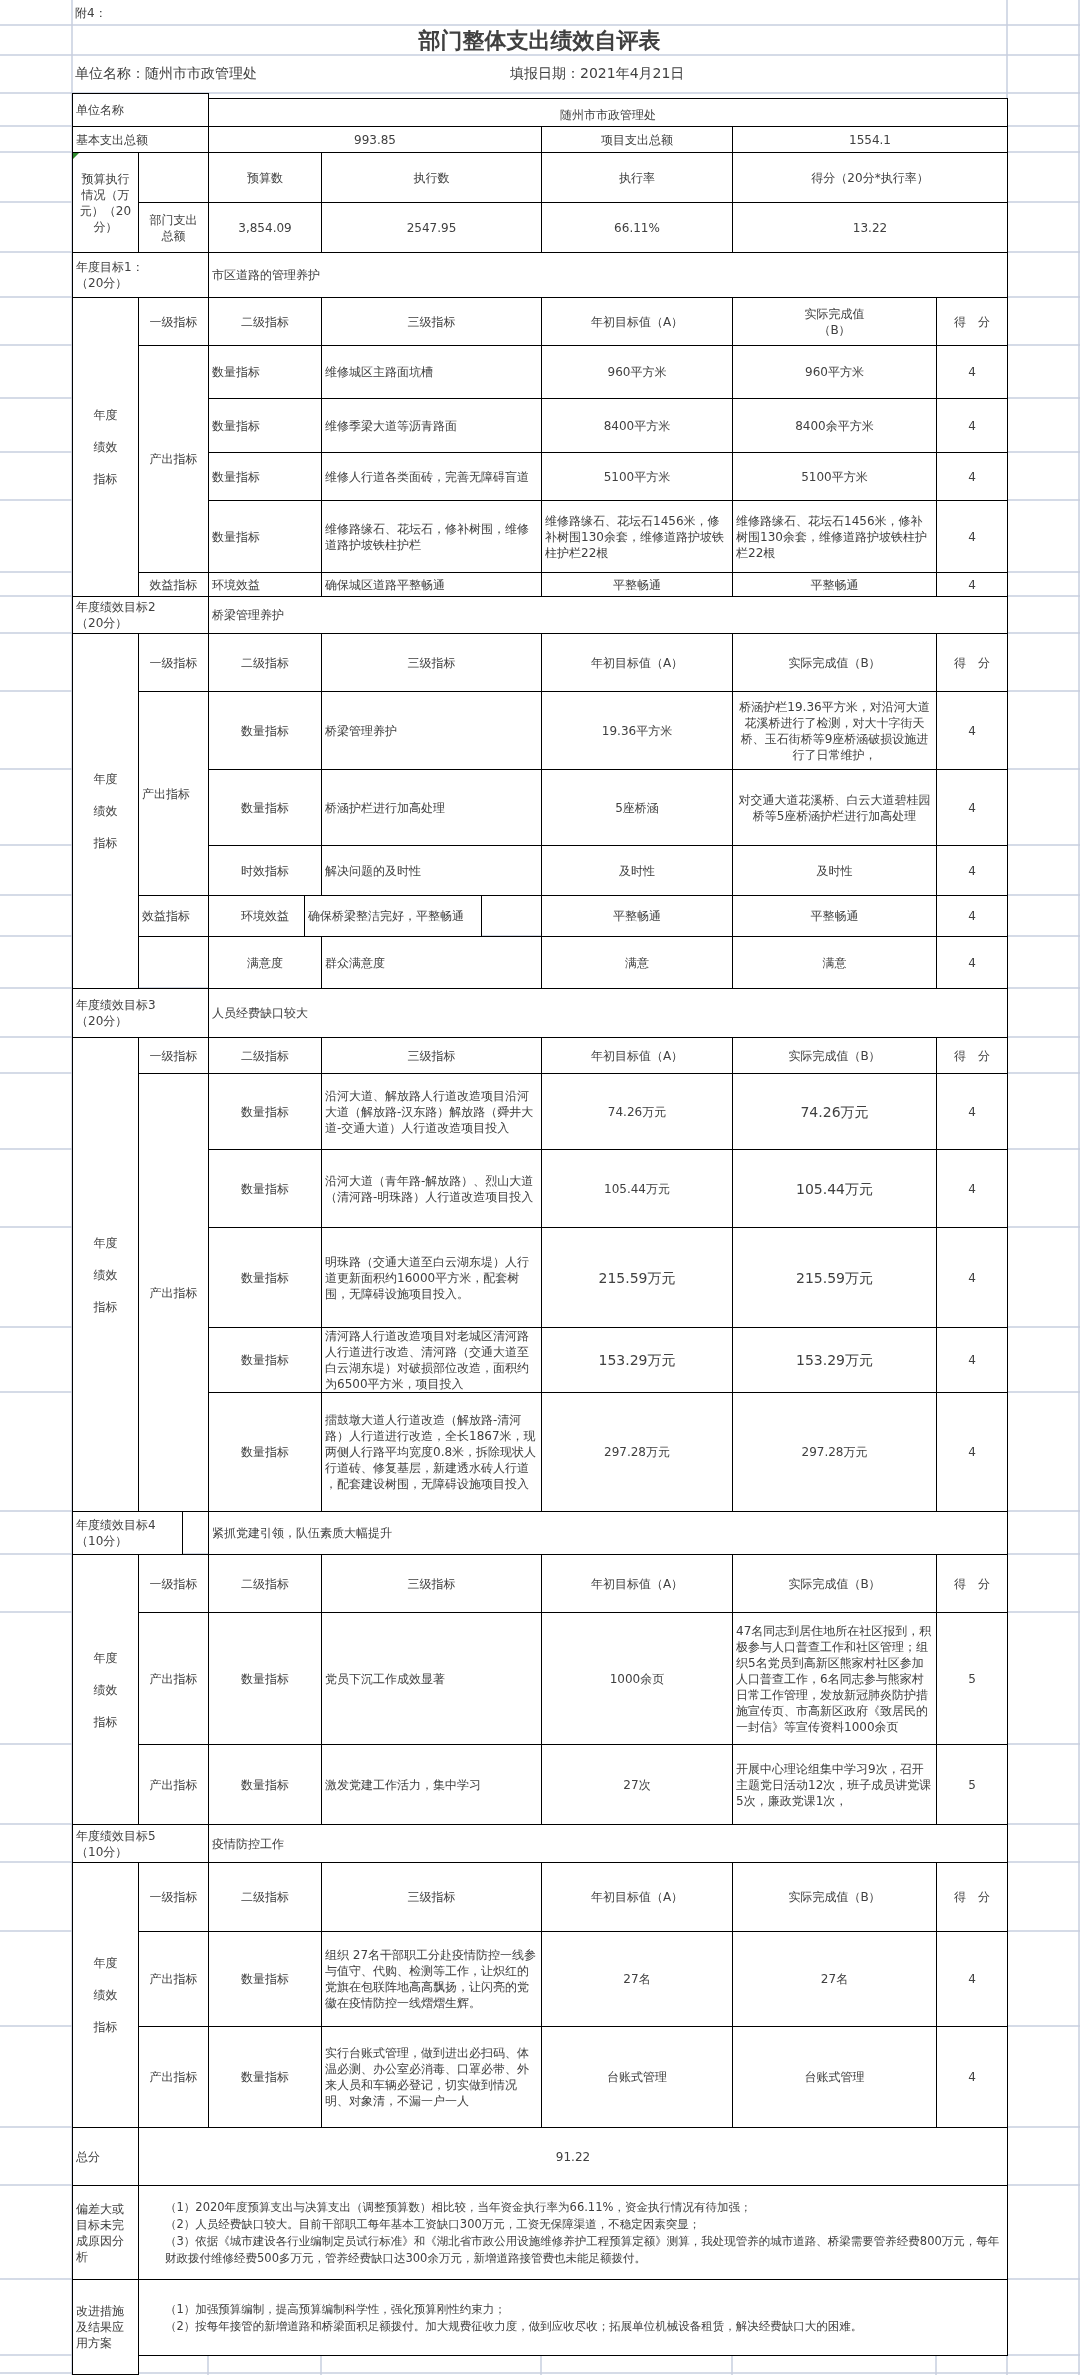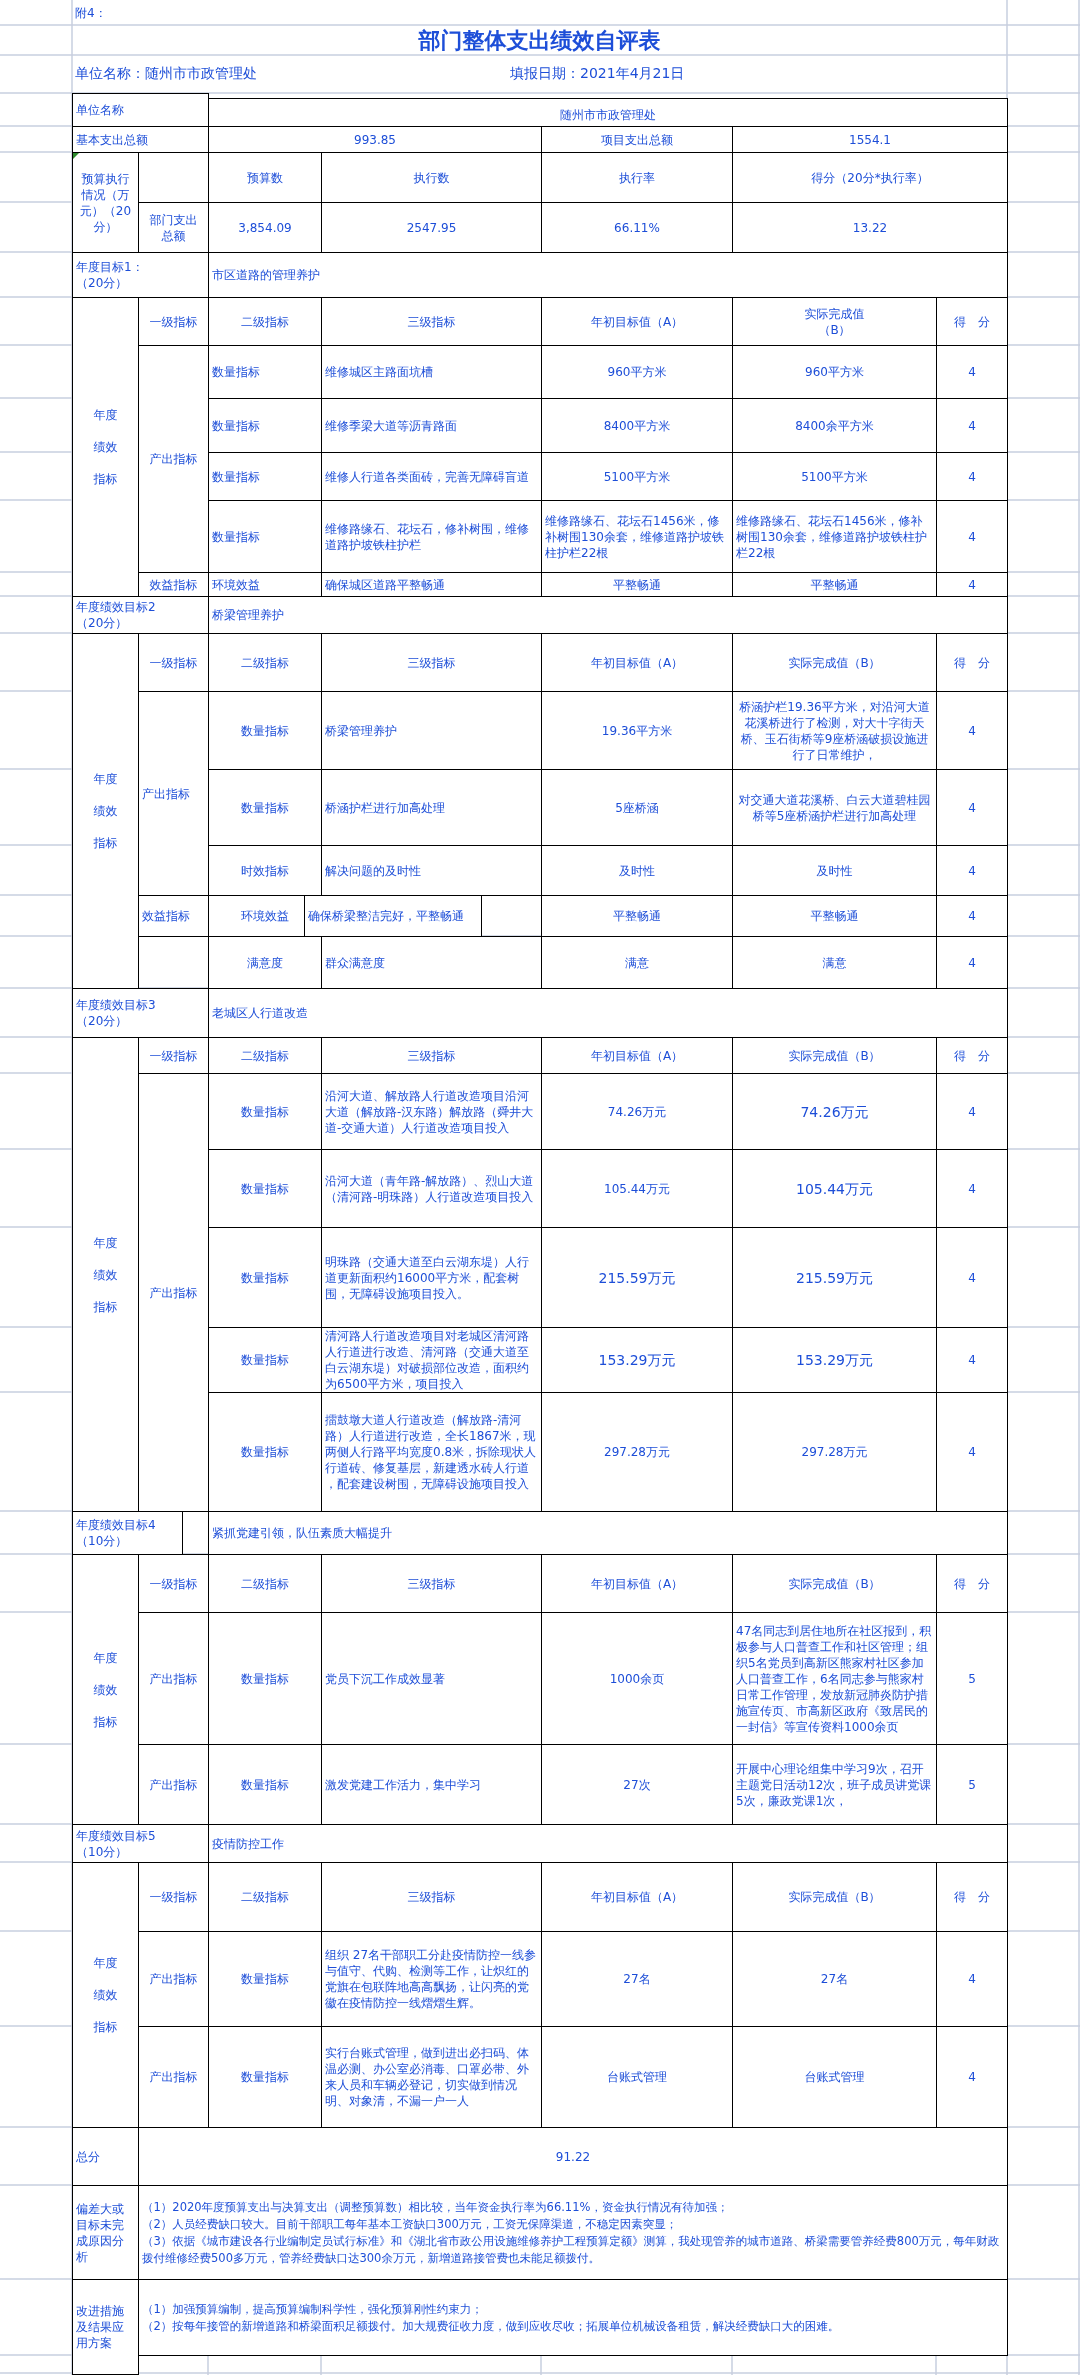--- a/index.html
+++ b/index.html
@@ -1,34 +1,34 @@
 <!DOCTYPE html>
 <html><head>
 <meta charset="utf-8">
 <style>
   html,body{margin:0;padding:0;background:#fff;}
   #page{position:relative;width:1080px;height:2375px;overflow:hidden;background:#fff;
-        font-family:"DejaVu Sans","Liberation Sans",sans-serif;font-size:12px;color:#1d4ed8;}
+        font-family:"DejaVu Sans","Liberation Sans",sans-serif;font-size:12px;color:#404040;}
   #grid{position:absolute;left:0;top:0;}
   .t{position:absolute;white-space:nowrap;}
   .annex{left:75px;top:5px;font-size:12px;}
   .title{left:72px;width:935px;top:26px;height:29px;text-align:center;font-size:22px;font-weight:bold;line-height:29px;}
   .unitline{left:75px;top:65px;font-size:14px;}
   .dateline{left:510px;top:65px;font-size:14px;}
   .c{position:absolute;box-sizing:border-box;border:1px solid #000;background:#fff;display:flex;align-items:center;
      justify-content:center;text-align:center;padding:0 5px;line-height:16px;overflow:hidden;word-break:break-all;}
   .c.l{justify-content:flex-start;text-align:left;padding:0 4px 0 3px;}
   .c.big{font-size:14px;}
   .c.pre{white-space:pre-line;}
   .c.wrapsm{padding:0 6px;}
   .vlabel{flex-direction:column;}
   .vlabel span{display:block;margin:8px 0;line-height:16px;}
   .stack span{display:block;}
   .para{font-size:11.5px;line-height:17px;}
-  .para span{display:block;}
+  .para span{display:block;margin-left:23px;}
   .tri{position:absolute;left:73px;top:153px;width:0;height:0;border-top:6px solid #2e8b2e;border-right:6px solid transparent;}
 </style>
 </head>
 <body>
 
 <div id="page">
 
   <svg id="grid" width="1080" height="2375" viewBox="0 0 1080 2375">
     <path fill="none" stroke="#c8cfdf" stroke-width="1.5" d="M0 25H1080 M0 55H1080 M0 93H1080 M0 126H1080 M0 152H1080 M0 202H1080 M0 252H1080 M0 297H1080 M0 345H1080 M0 398H1080 M0 452H1080 M0 500H1080 M0 572H1080 M0 596H1080 M0 633H1080 M0 691H1080 M0 769H1080 M0 845H1080 M0 895H1080 M0 936H1080 M0 988H1080 M0 1037H1080 M0 1073H1080 M0 1149H1080 M0 1227H1080 M0 1327H1080 M0 1392H1080 M0 1511H1080 M0 1554H1080 M0 1612H1080 M0 1744H1080 M0 1824H1080 M0 1862H1080 M0 1931H1080 M0 2026H1080 M0 2127H1080 M0 2185H1080 M0 2279H1080 M0 2355H1080 M0 2373H1080
          M72 0V2375 M1007 0V2375 M1079 0V2375
@@ -176,21 +176,21 @@
     <div class="c" style="left:936px;top:936px;width:72px;height:53px">4</div>
   </div>
 
   <div>
     <div class="c l stack" style="left:72px;top:988px;width:151px;height:50px">
       <div>
           <span>年度绩效目标3</span>
           <span>（20分）</span>
         </div>
     </div>
-    <div class="c l" style="left:208px;top:988px;width:800px;height:50px">老城区人行道改造</div>
+    <div class="c l" style="left:208px;top:988px;width:800px;height:50px">人员经费缺口较大</div>
 
     <div class="c vlabel" style="left:72px;top:1037px;width:67px;height:475px">
       <span>年度</span>
       <span>绩效</span>
       <span>指标</span>
     </div>
     <div class="c" style="left:138px;top:1037px;width:71px;height:37px">一级指标</div>
     <div class="c" style="left:208px;top:1037px;width:114px;height:37px">二级指标</div>
     <div class="c" style="left:321px;top:1037px;width:221px;height:37px">三级指标</div>
     <div class="c" style="left:541px;top:1037px;width:192px;height:37px">年初目标值（A）</div>

